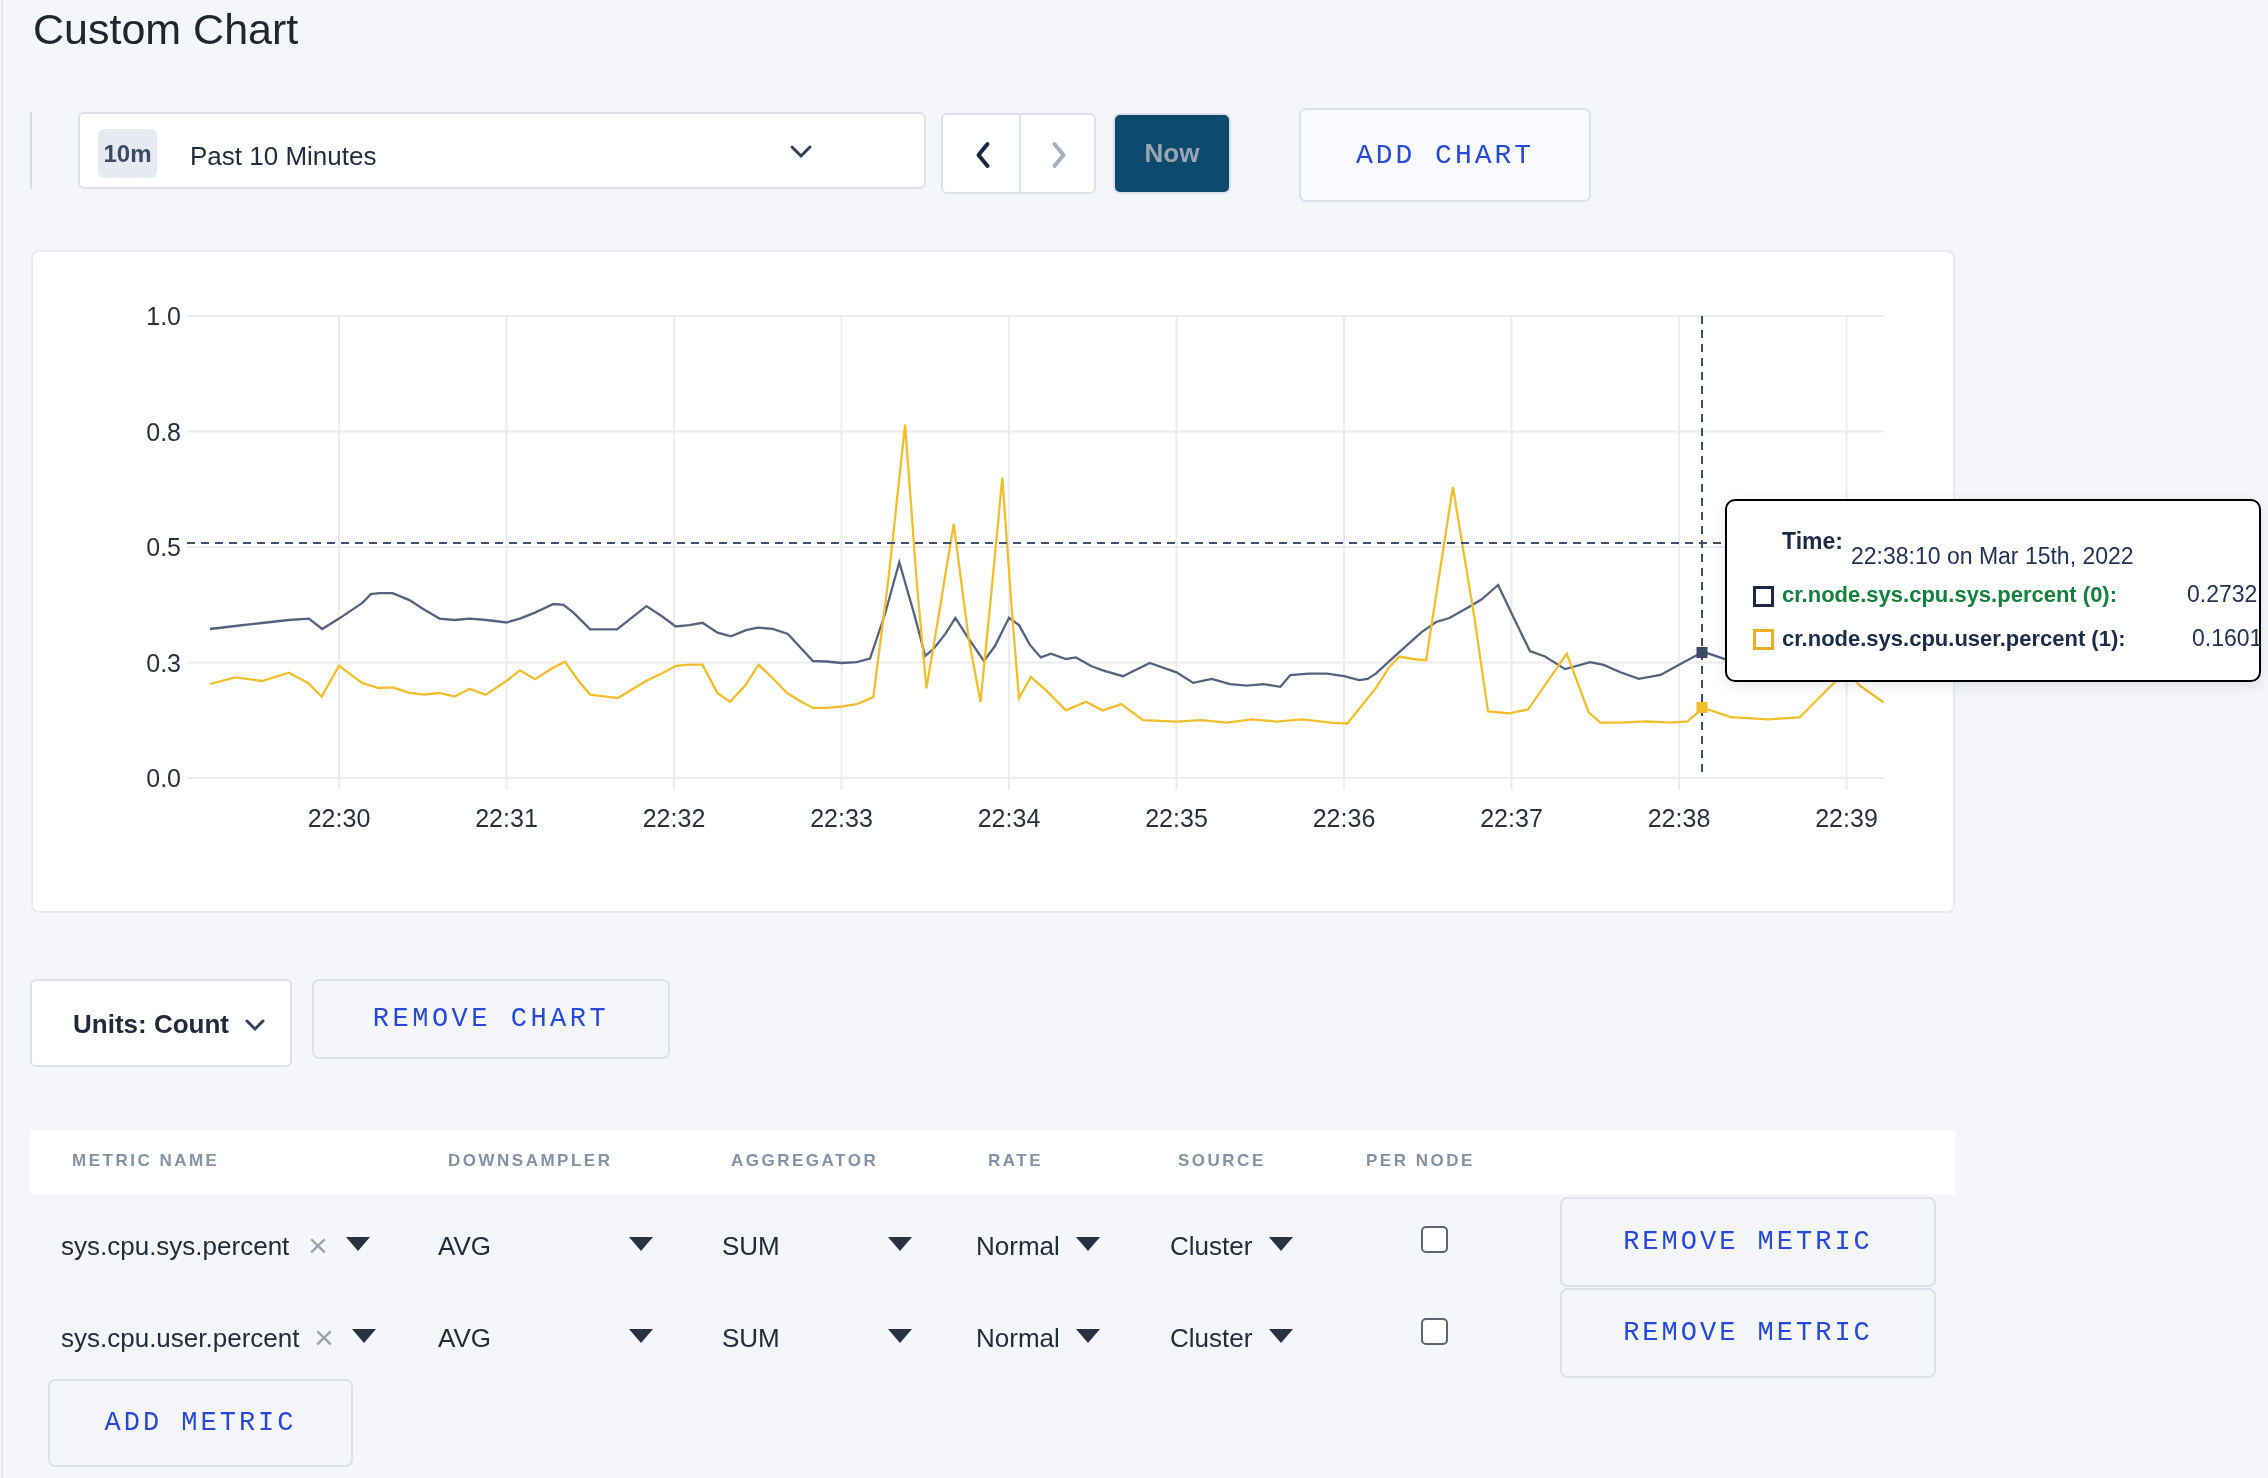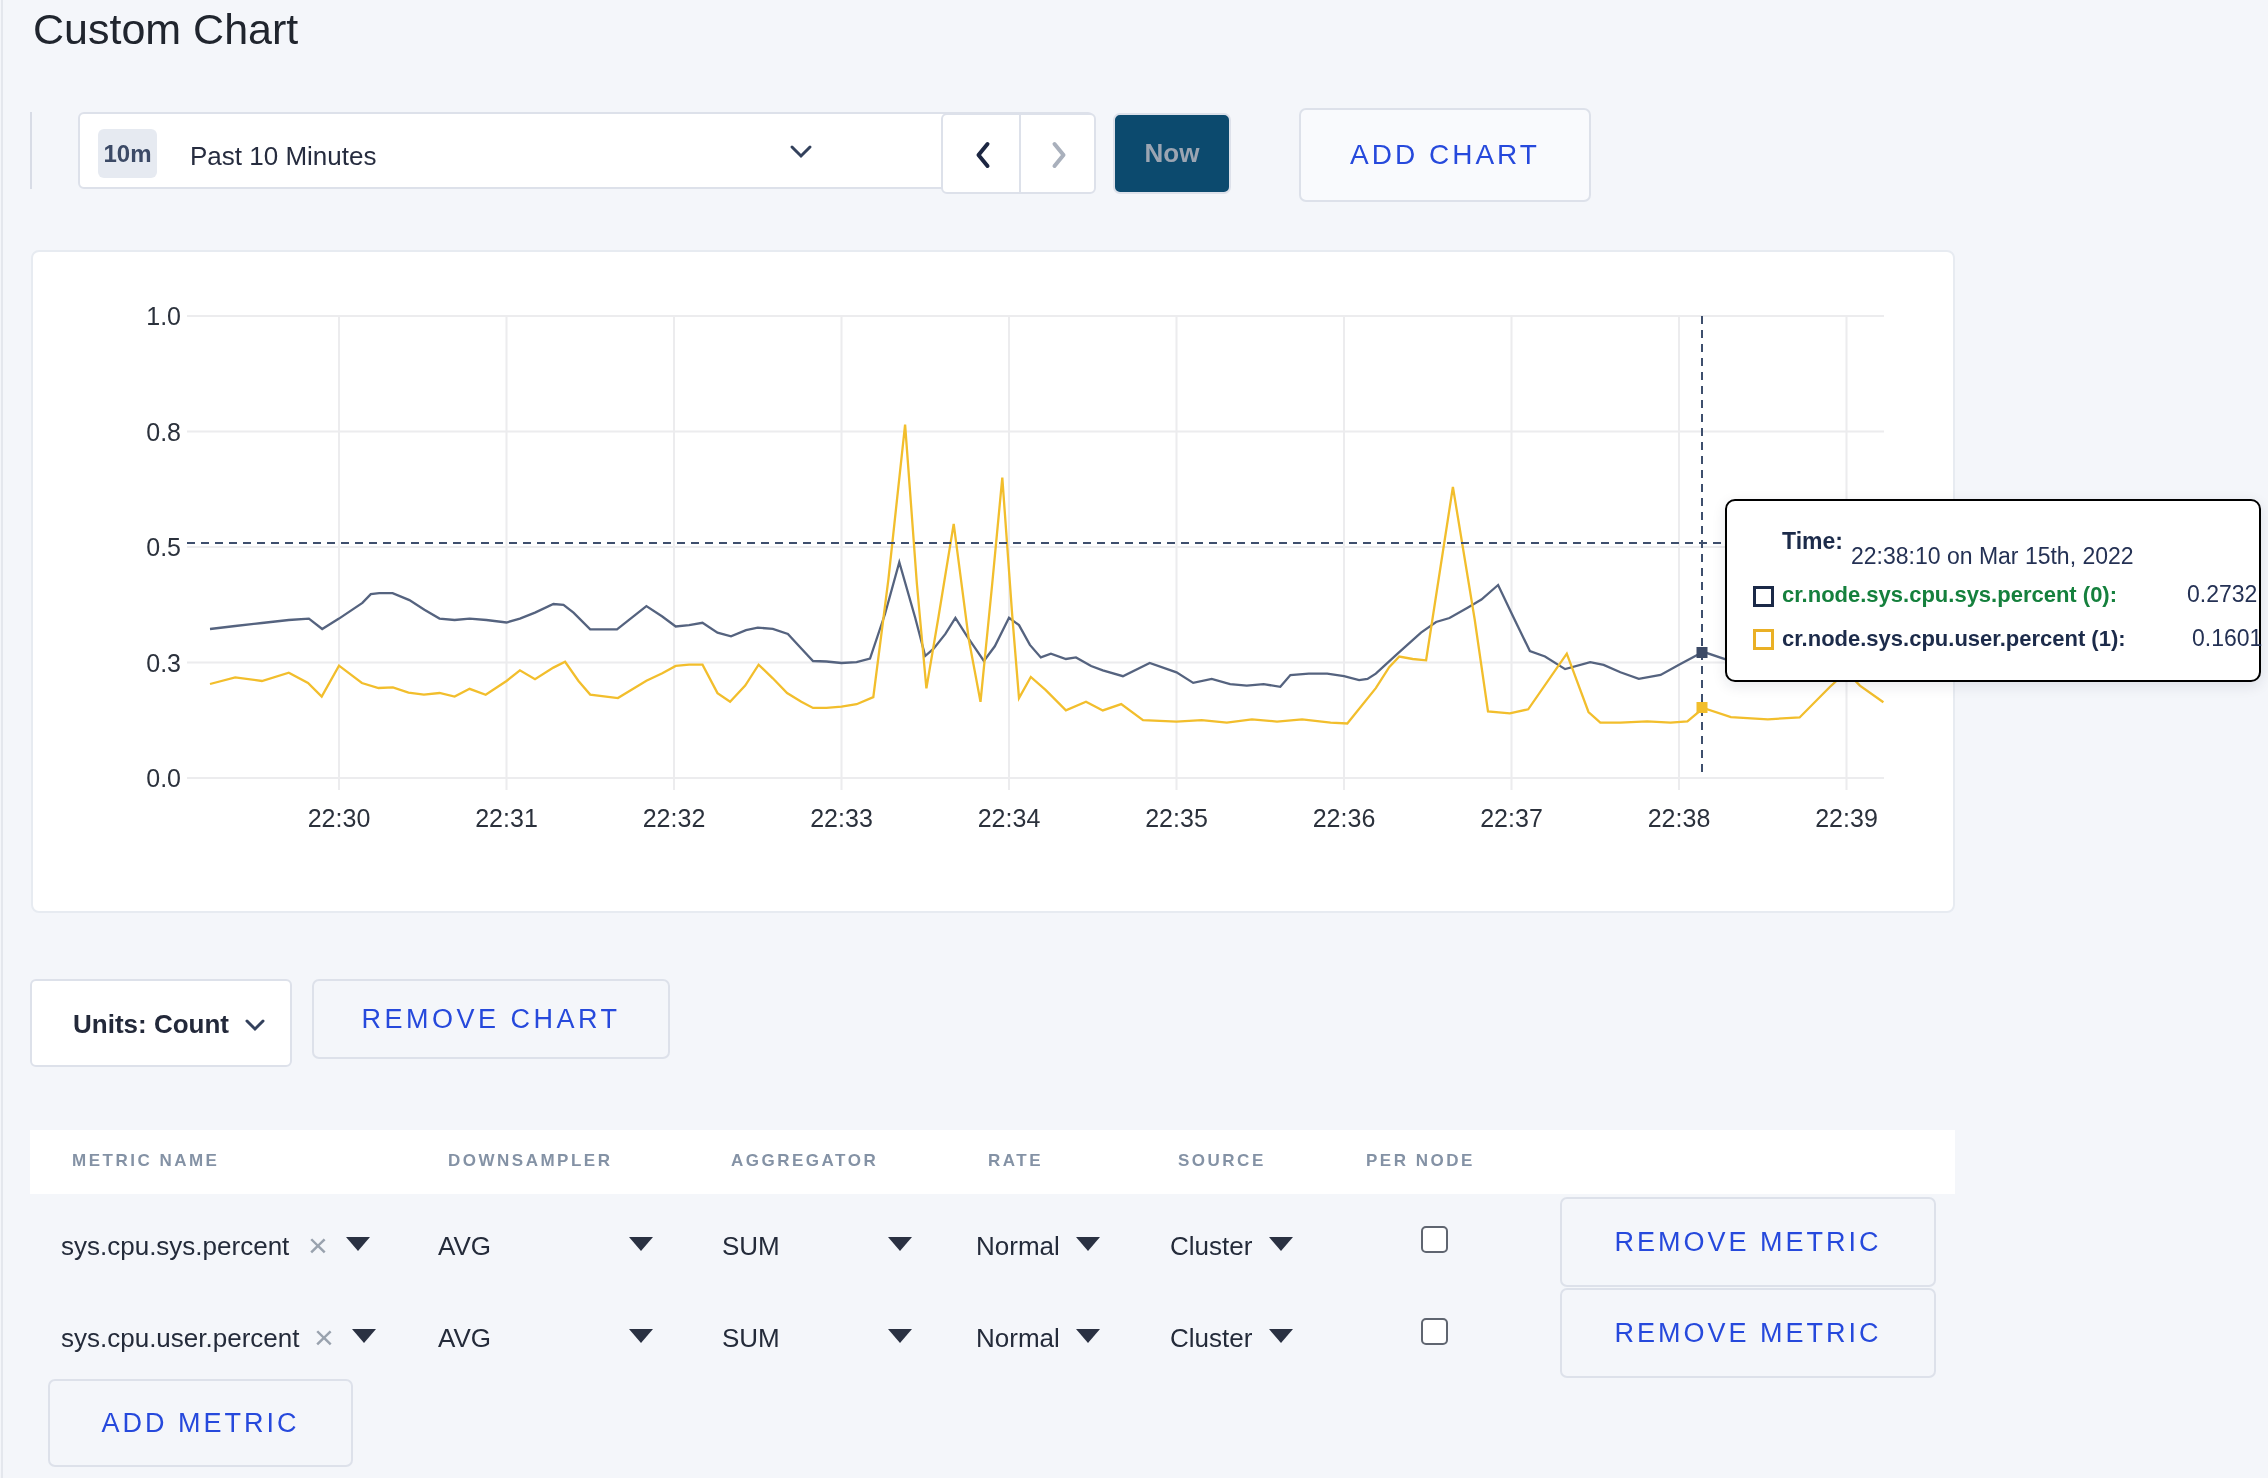--- a/index.html
+++ b/index.html
@@ -1,31 +1,31 @@
 <!DOCTYPE html>
 <html><head><meta charset="utf-8">
 <style>
 * { margin:0; padding:0; box-sizing:border-box; }
 html,body { width:2268px; height:1478px; background:#f4f6fa; font-family:"Liberation Sans",sans-serif; position:relative; overflow:hidden; }
 .abs { position:absolute; }
 .btn { position:absolute; background:transparent; border:2px solid #dde1ea; border-radius:7px; }
-.bluetxt { color:#2649dc; letter-spacing:3px; font-size:27px; }
+.bluetxt { color:#2649dc; letter-spacing:3px; font-size:27px;font-family:Liberation Mono, monospace; }
 .center { display:flex; align-items:center; justify-content:center; }
 .caret { position:absolute; width:0; height:0; border-left:12px solid transparent; border-right:12px solid transparent; border-top:14px solid #2a3142; }
 .hdr { position:absolute; font-size:17px; letter-spacing:2.5px; color:#8492a5; font-weight:700; }
 .cell { position:absolute; font-size:26px; color:#242b3a; }
 .x { position:absolute; font-size:34px; color:#99a2ae; line-height:1; }
 .cb { position:absolute; width:27px; height:27px; border:2.5px solid #5f6570; border-radius:5px; background:#fff; }
 </style></head>
 <body>
 <div class="abs" style="left:1px;top:0;width:2px;height:1478px;background:#e4e7ed"></div>
 <div class="abs" style="left:33px;top:8px;font-size:43px;line-height:1;color:#20252e">Custom Chart</div>
 
 <div class="abs" style="left:30px;top:112px;width:2px;height:77px;background:#d8dce6"></div>
-<div class="abs" style="left:78px;top:112px;width:1016px;height:77px;background:#fff;border:2px solid #dde1ea;border-radius:6px">
+<div class="abs" style="left:78px;top:112px;width:848px;height:77px;background:#fff;border:2px solid #dde1ea;border-radius:6px">
   <div class="abs center" style="left:18px;top:15px;width:59px;height:49px;background:#e6eaf1;border-radius:6px;font-size:24px;font-weight:700;color:#3c4a66">10m</div>
   <div class="abs" style="left:110px;top:29px;font-size:26px;line-height:1;color:#262c3f">Past 10 Minutes</div>
   <svg class="abs" style="left:706px;top:24px" width="30" height="26" viewBox="0 0 30 26">
       <path d="M6 9 L15 18 L24 9" fill="none" stroke="#33415c" stroke-width="3" stroke-linecap="round"></path>
     </svg>
 </div>
 <div class="abs" style="left:941px;top:113px;width:155px;height:81px;background:#fff;border:2px solid #dde1ea;border-radius:6px">
   <div class="abs" style="left:76px;top:0;width:2px;height:77px;background:#dde1ea"></div>
   <svg class="abs" style="left:31px;top:26px" width="18" height="28" viewBox="0 0 18 28">
       <path d="M13.5 3 L4.5 14 L13.5 25" fill="none" stroke="#1c2642" stroke-width="4" stroke-linecap="round" stroke-linejoin="round"></path>

